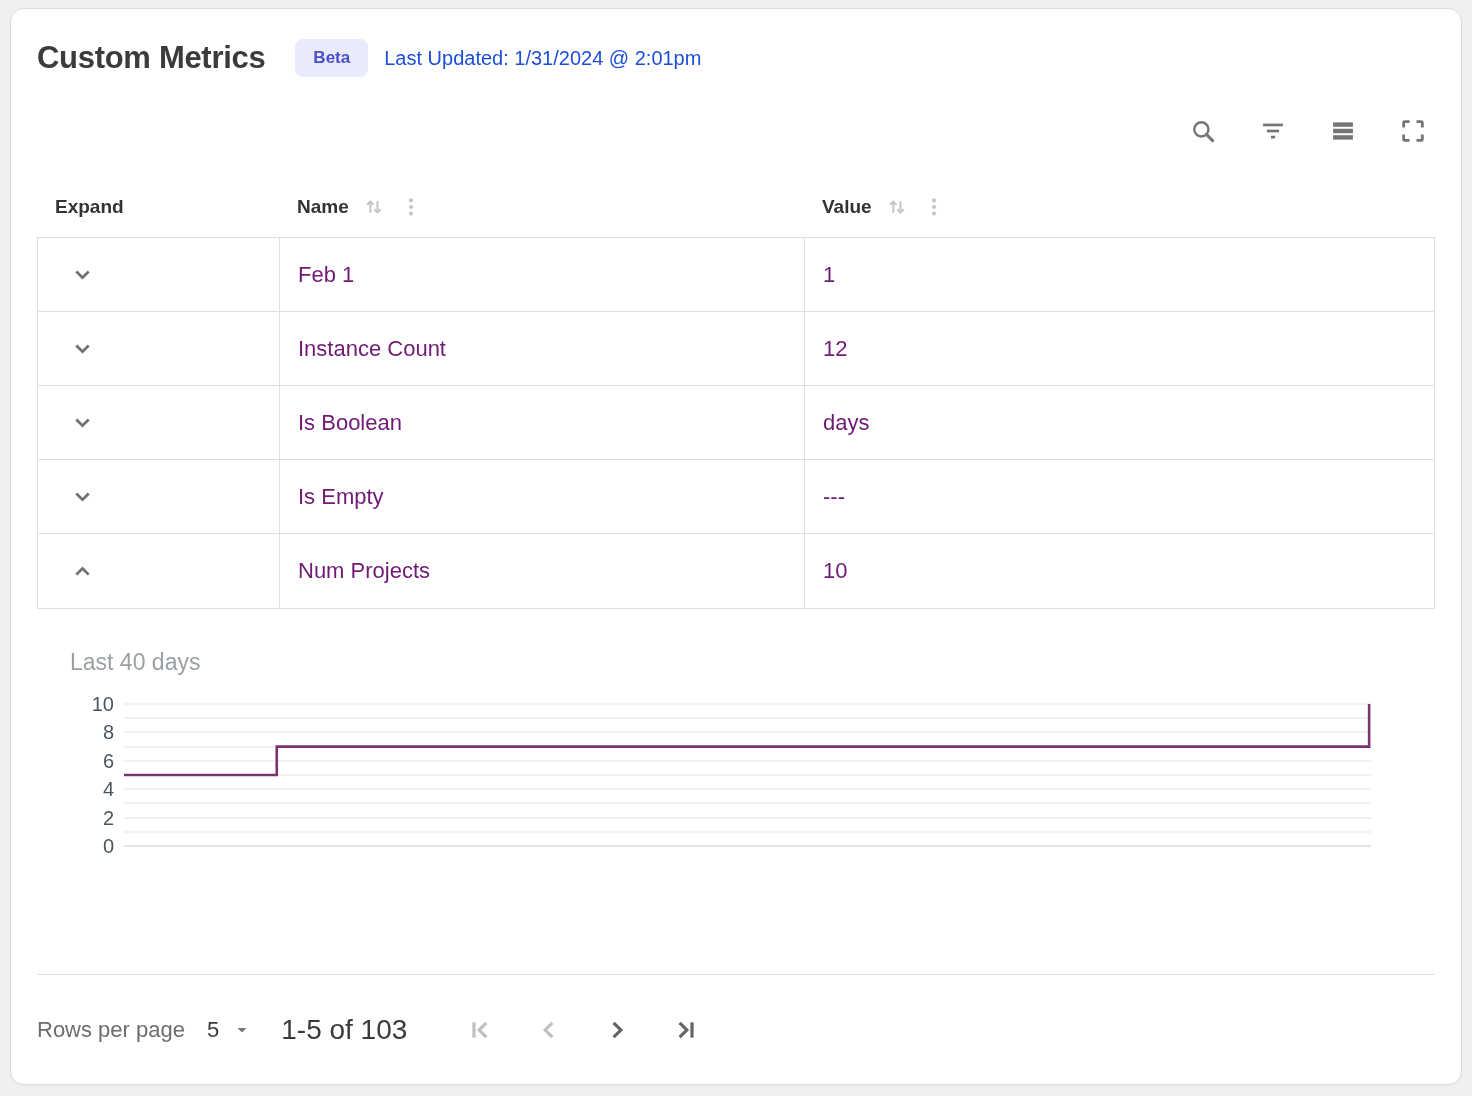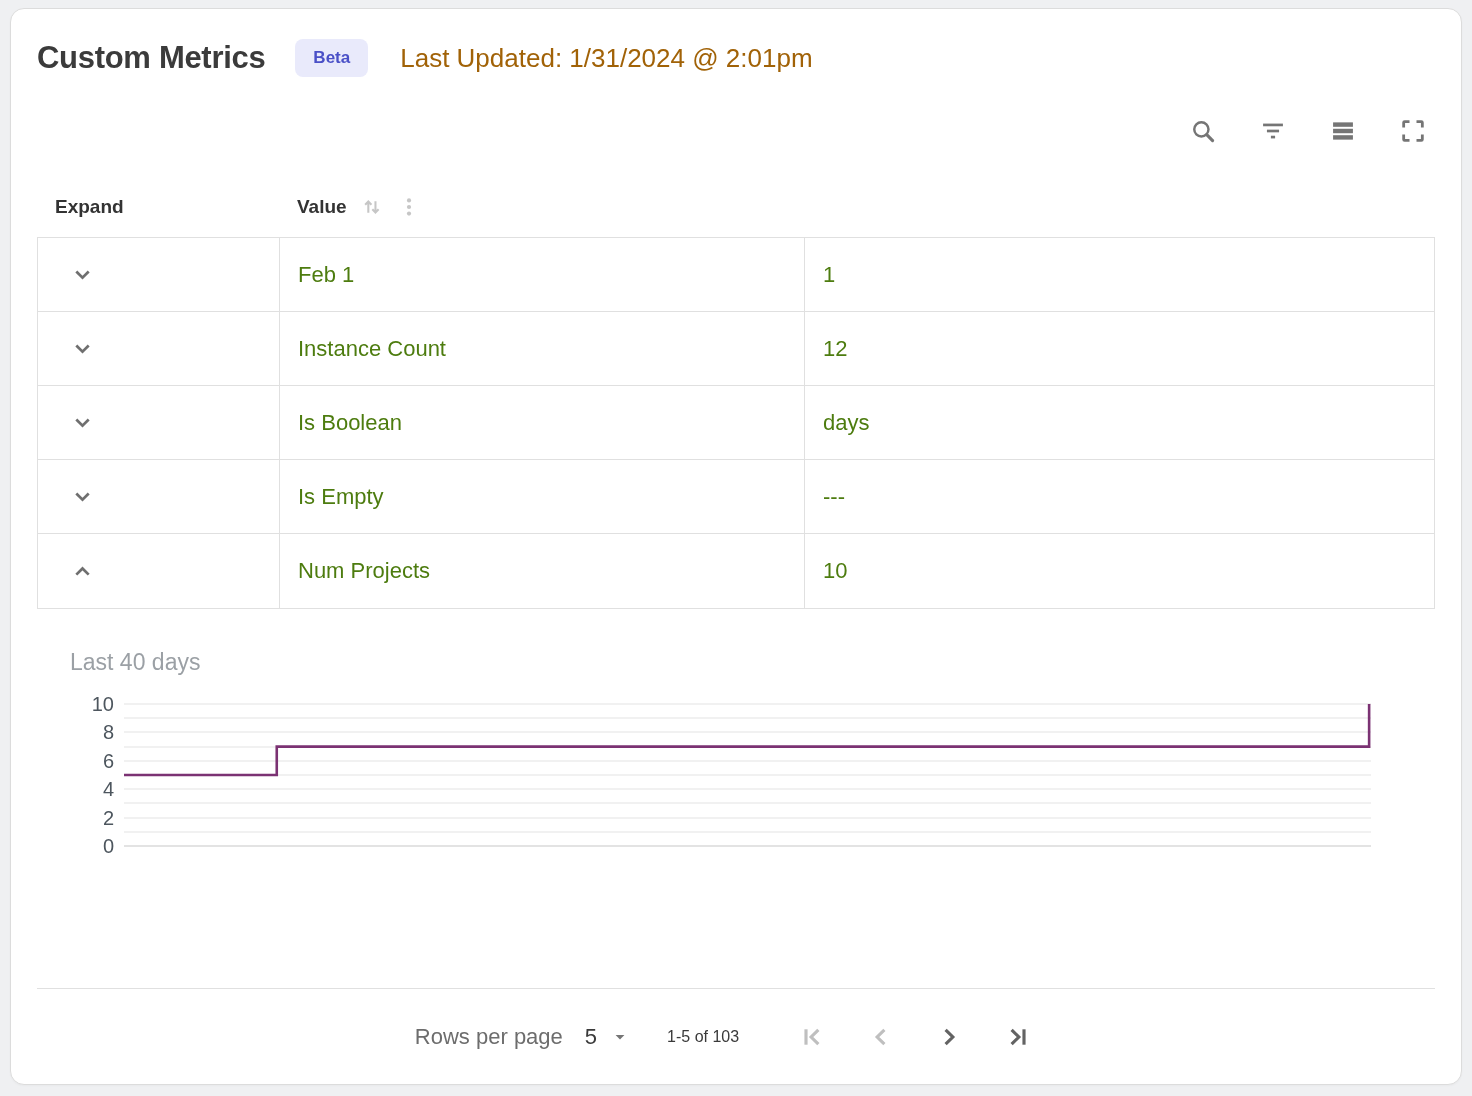--- a/index.html
+++ b/index.html
@@ -21,41 +21,41 @@
     display:flex; flex-direction:column;
     box-shadow:0 1px 2px rgba(0,0,0,0.03);
   }
   
   .header-row { margin-top:30px; display:flex; align-items:center; }
   .page-title { font-size:31px; font-weight:700; color:#3b3b3b; letter-spacing:-0.3px; }
   .beta-badge {
     margin-left:30px; background:#e9eafb; color:#4a50c7;
     font-size:17px; font-weight:700; padding:9px 18px; border-radius:8px;
   }
-  .last-updated { margin-left:32px; color:#a16207; font-size:26px; }
+  .last-updated { margin-left:16px; color:#1d4ed8; font-size:20px; }
   
   .toolbar { margin-top:32px; display:flex; justify-content:flex-end; gap:26px; }
   .icon-btn {
     width:44px; height:44px; border:none; background:transparent; padding:0;
     display:flex; align-items:center; justify-content:center;
     color:#757575; cursor:pointer; border-radius:50%;
   }
   .icon-btn svg { display:block; }
   
   .thead { margin-top:24px; height:60px; display:grid; grid-template-columns:242px 525px 1fr; }
   .th { display:flex; align-items:center; padding-left:18px; }
   .th-label { font-size:19px; font-weight:700; color:#333;text-align:right; }
   .sort-btn, .kebab-btn {
     border:none; background:transparent; padding:0; margin-left:12px;
     color:#c6c6c6; display:flex; align-items:center; cursor:pointer;
   }
   .tbody { border:1px solid #e0e0e0; }
   .trow { display:grid; grid-template-columns:241px 525px 1fr; height:74px; border-bottom:1px solid #e0e0e0; }
   .trow:last-child { border-bottom:none; }
-  .cell { display:flex; align-items:center; font-size:22px; color:#4d7c0f; padding-left:18px; }
+  .cell { display:flex; align-items:center; font-size:22px; color:#701a75; padding-left:18px; }
   .cell-name, .cell-value { border-left:1px solid #e0e0e0; }
   .cell-expand { padding-left:24px; }
   .expand-btn {
     width:40px; height:40px; border:none; background:transparent; padding:0;
     display:flex; align-items:center; justify-content:center;
     color:#6f6f6f; cursor:pointer; border-radius:50%;
   }
   
   .chart-section { margin-top:40px; padding-left:33px; }
   .chart-title { font-size:23px; color:#9ba0a5; }
@@ -80,31 +80,31 @@
   .plot svg { position:absolute; left:0; top:0; width:100%; height:100%; overflow:visible; }
   .xaxis { position:relative; height:48px; }
   .xtick { position:absolute; left:0; top:2px; width:2px; height:7px; background:#9aa0a5; }
   .xlabel {
     position:absolute; left:1px; top:16px; transform:translateX(-50%);
     font-size:21px; color:#4d565e; white-space:nowrap;
   }
   
   .spacer { flex:1; }
   .footer {
-    border-top:1px solid #e0e0e0; height:96px;
-    display:flex; align-items:center; justify-content:center;
+    border-top:1px solid #e0e0e0; height:110px;
+    display:flex; align-items:center; justify-content:flex-start;
   }
   .rpp-label { color:#6d6d6d; font-size:22px; }
   .rpp-select {
     margin-left:22px; display:flex; align-items:center; cursor:pointer;
     border:none; background:transparent; padding:0;
   }
   .rpp-value { color:#3a3a3a; font-size:22px; }
   .rpp-caret { margin-left:12px; color:#757575; display:flex; }
-  .range-label { margin-left:36px; color:#3a3a3a; font-size:16px; }
+  .range-label { margin-left:28px; color:#3a3a3a; font-size:28px; }
   .nav-group { margin-left:28px; margin-right:18px; display:flex; align-items:center; }
   .nav-btn {
     width:44px; height:44px; border:none; background:transparent; padding:0;
     display:flex; align-items:center; justify-content:center;
     cursor:pointer; border-radius:50%; margin-left:24px;
   }
   .nav-enabled { color:#636363; }
   .nav-disabled { color:#bfbfbf; cursor:default; }
 </style>
 </head>
@@ -145,20 +145,36 @@
         <path d="M15 4 H19.2 Q20 4 20 4.8 V9"></path>
         <path d="M20 15 V19.2 Q20 20 19.2 20 H15"></path>
         <path d="M9 20 H4.8 Q4 20 4 19.2 V15"></path>
       </svg>
     </button>
   </div>
 
   <div class="thead">
     <div class="th">
       <span class="th-label">Expand</span>
+    </div>
+    <div class="th">
+      <span class="th-label">Name</span>
+      <button class="sort-btn">
+        <svg width="26" height="26" viewBox="0 0 24 24" fill="none" stroke="currentColor" stroke-width="1.9">
+          <path d="M8.6 17.2 V7.2 M5.7 10 L8.6 7 L11.5 10"></path>
+          <path d="M15.2 6.8 V16.8 M12.3 14 L15.2 17 L18.1 14"></path>
+        </svg>
+      </button>
+      <button class="kebab-btn">
+        <svg width="24" height="24" viewBox="0 0 24 24" fill="currentColor">
+          <circle cx="12" cy="5.4" r="2.1"></circle>
+            <circle cx="12" cy="12" r="2.1"></circle>
+            <circle cx="12" cy="18.6" r="2.1"></circle>
+        </svg>
+      </button>
     </div>
     <div class="th">
       <span class="th-label">Value</span>
       <button class="sort-btn">
         <svg width="26" height="26" viewBox="0 0 24 24" fill="none" stroke="currentColor" stroke-width="1.9">
           <path d="M8.6 17.2 V7.2 M5.7 10 L8.6 7 L11.5 10"></path>
           <path d="M15.2 6.8 V16.8 M12.3 14 L15.2 17 L18.1 14"></path>
         </svg>
       </button>
       <button class="kebab-btn">

